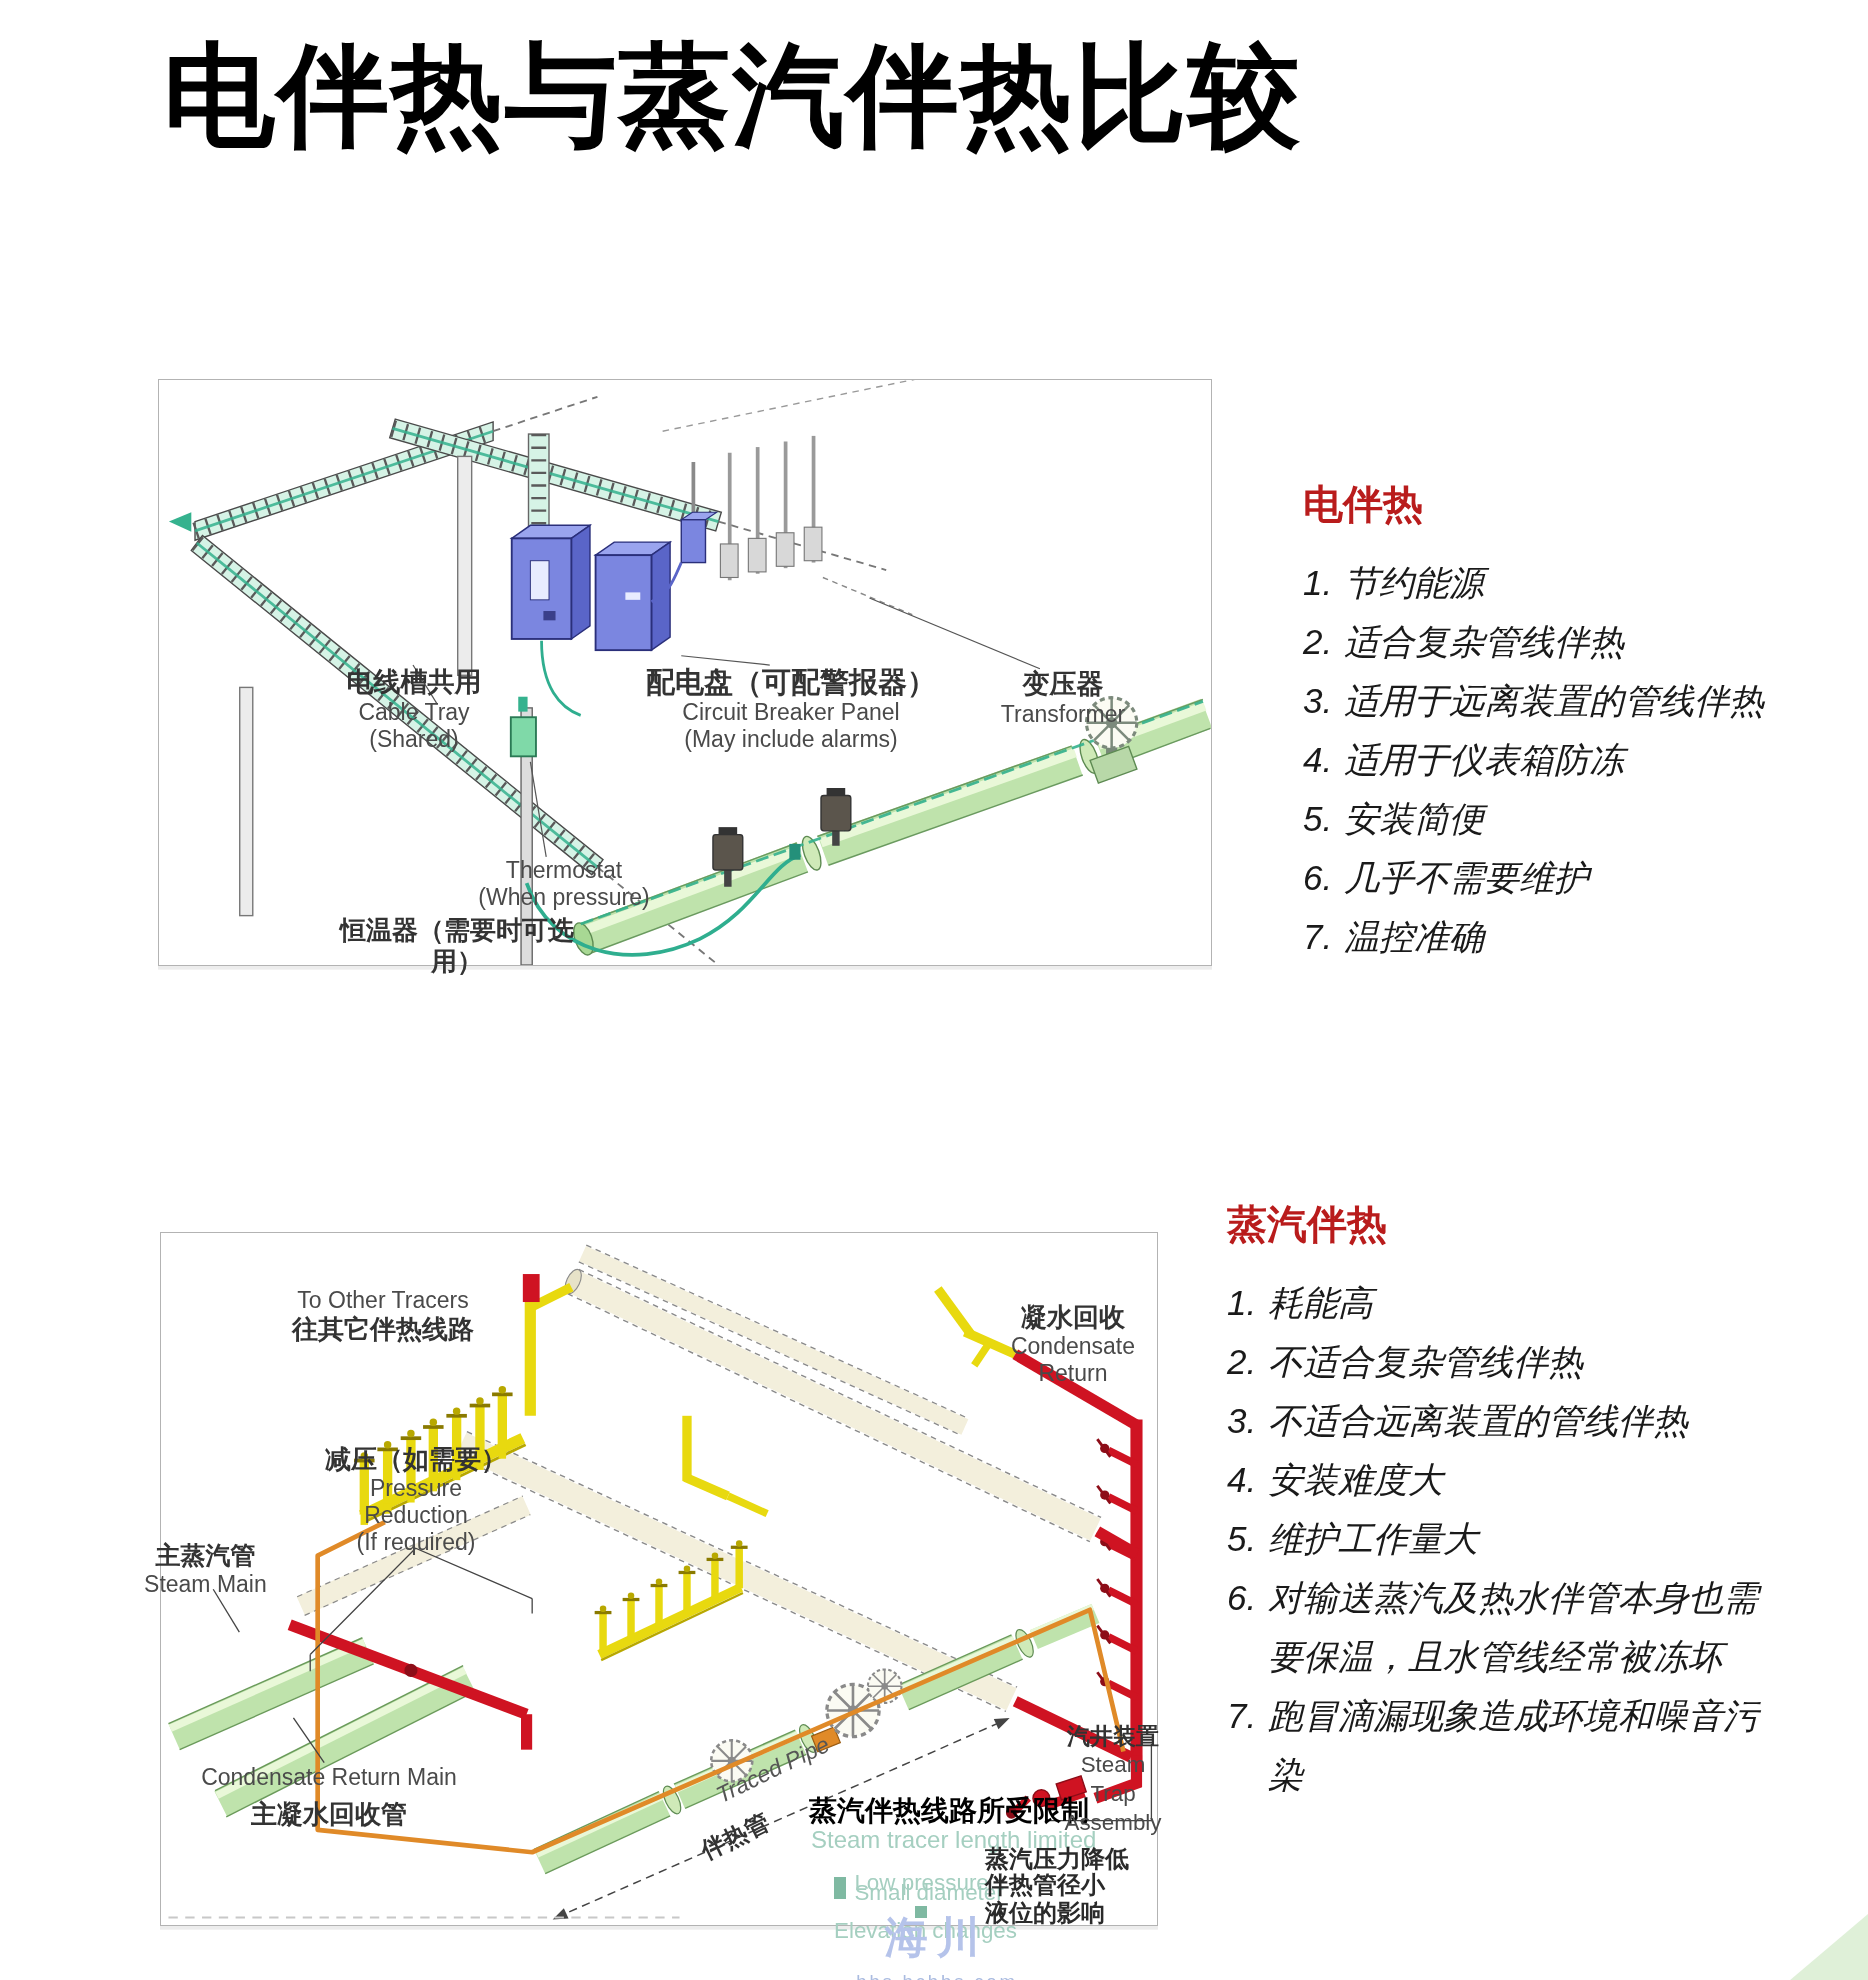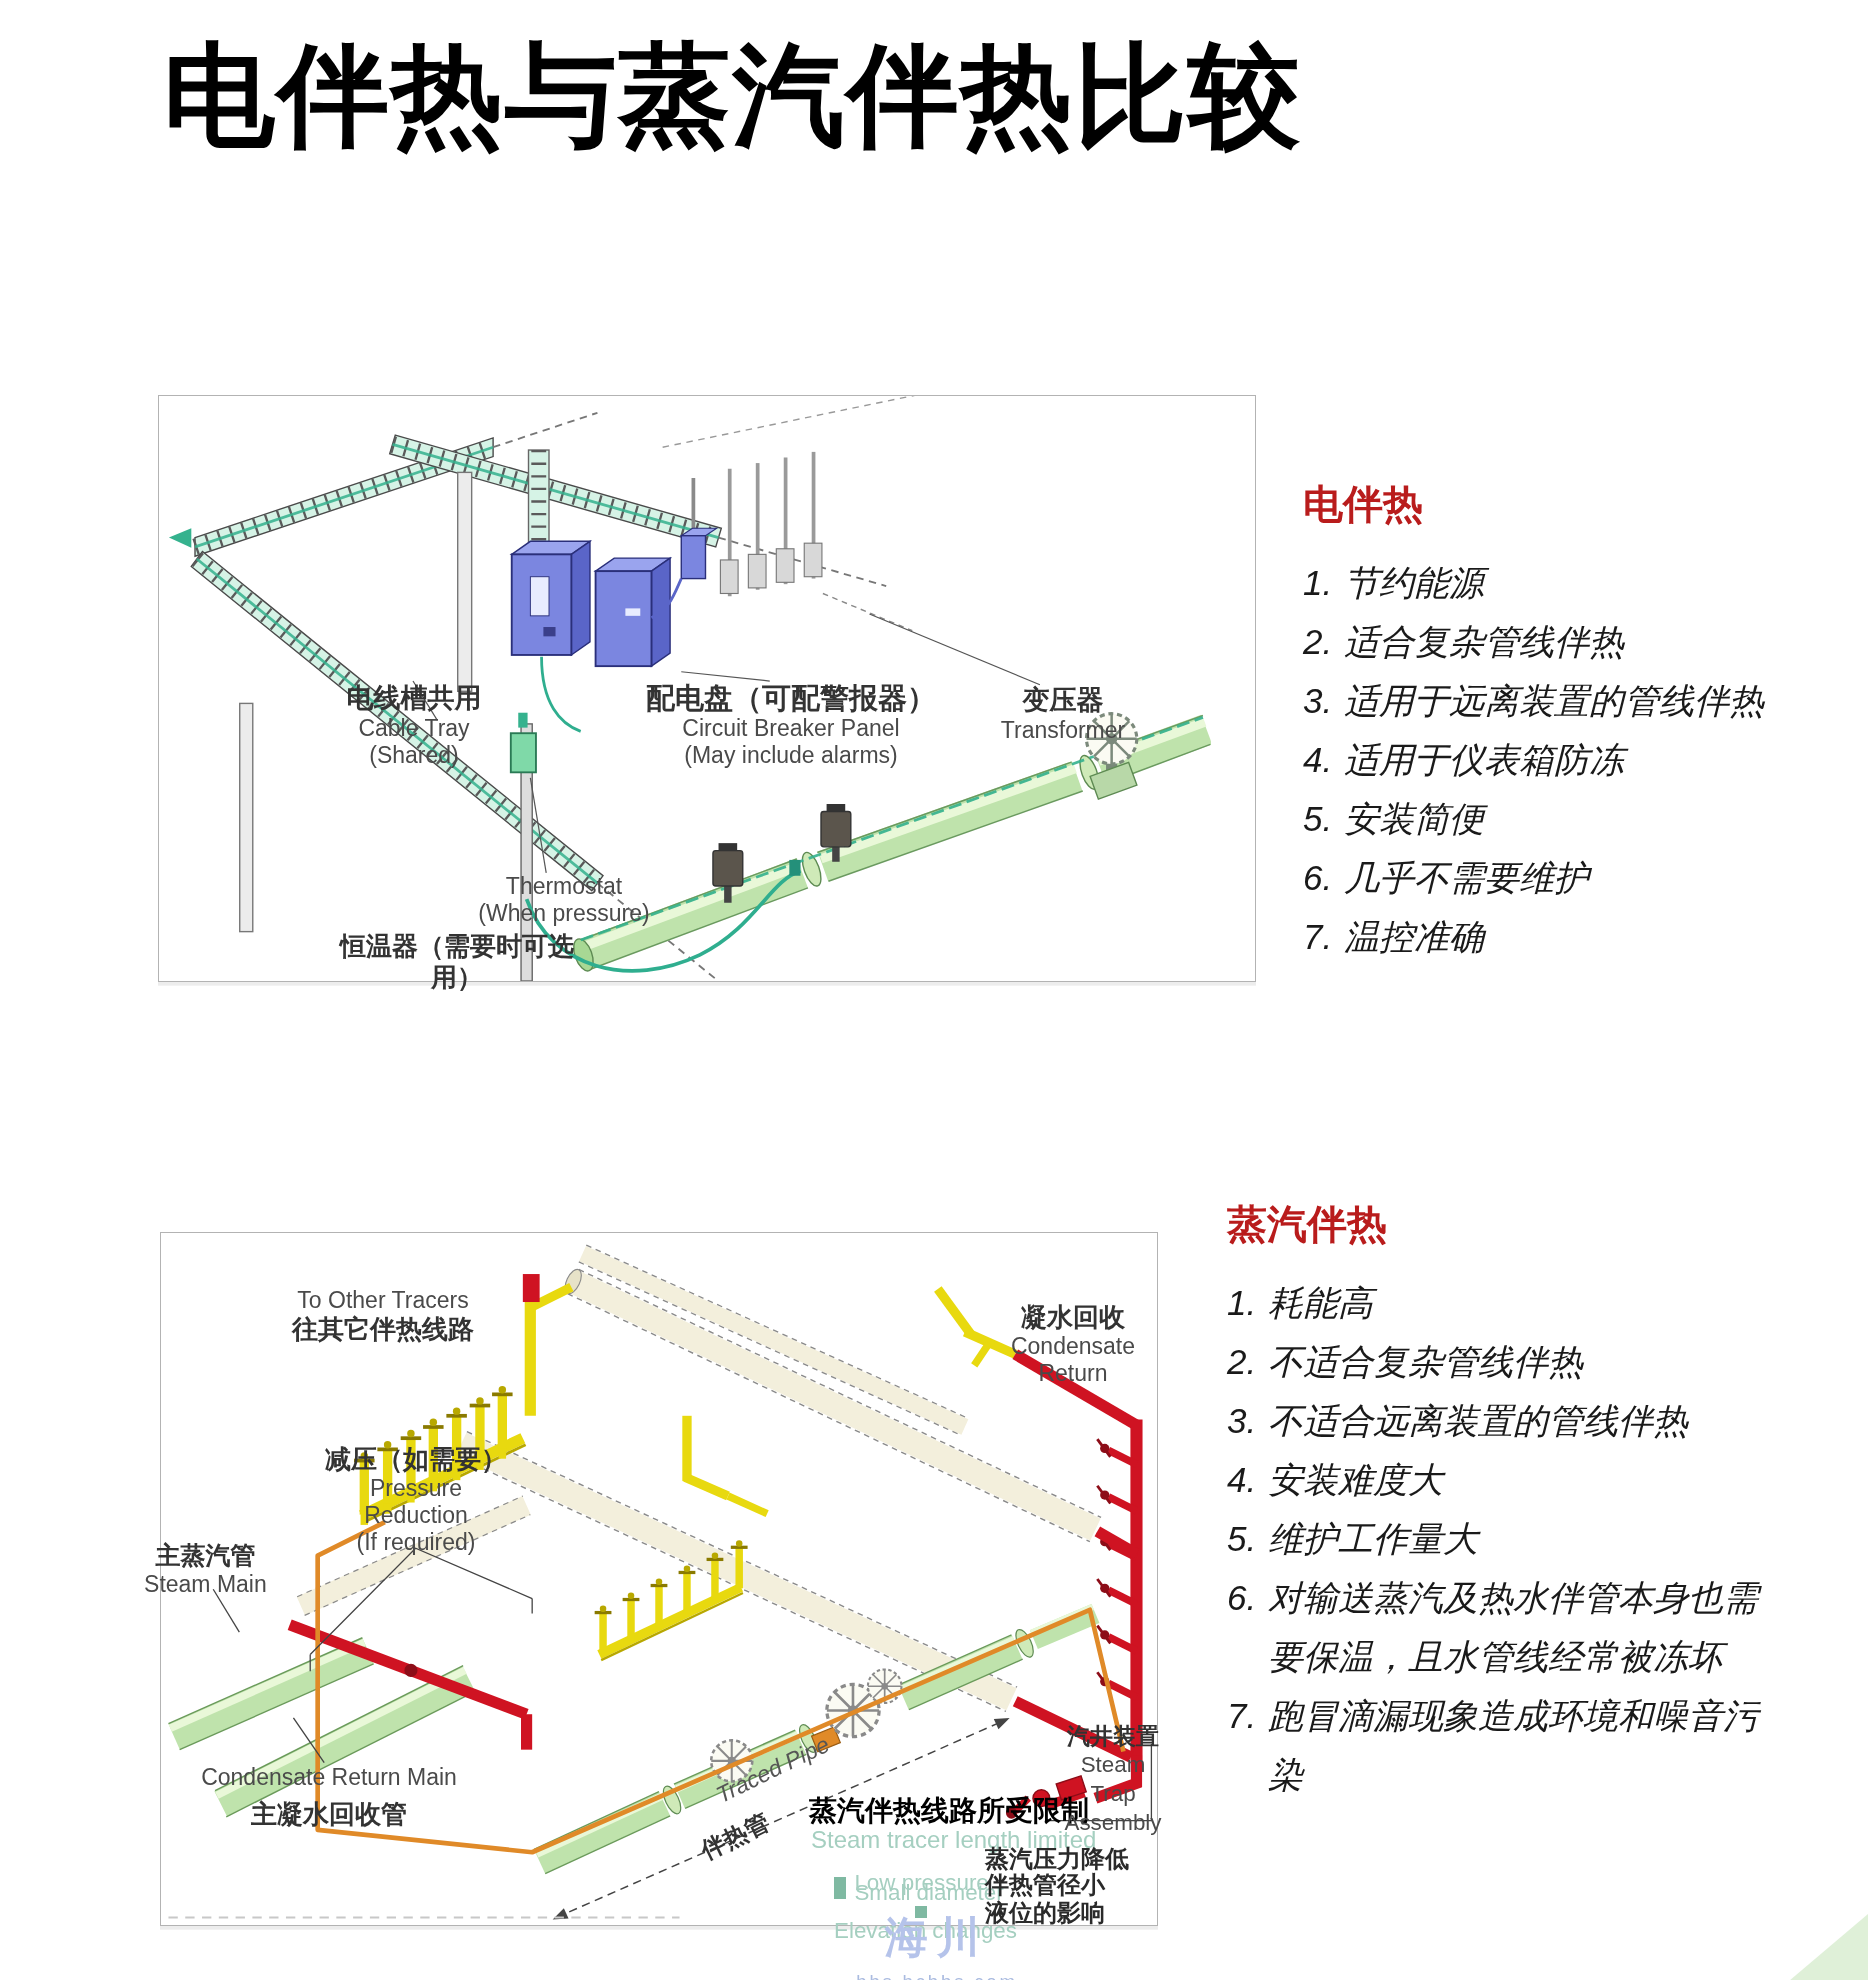--- a/index.html
+++ b/index.html
@@ -9,21 +9,21 @@
   }
   .title{
     position:absolute;left:131px;top:20.5px;width:1203px;text-align:center;
     font-family:"DejaVu Serif",serif;font-weight:bold;font-size:112px;
     letter-spacing:1.9px;color:#000;
   }
   .panel{
     position:absolute;background:#fff;border:0.9px solid #b3b3b3;
     box-shadow:0 3.7px 0 rgba(0,0,0,0.07);
   }
-  #panel-electric{left:158px;top:395px;width:1052px;height:585px;padding-left:44px;}
+  #panel-electric{left:158px;top:379px;width:1052px;height:585px;}
   #panel-steam{left:160px;top:1232px;width:996px;height:692px;}
   .panel svg{position:absolute;left:0;top:0;}
   .dlab{position:absolute;text-align:center;line-height:1.18;color:#3a3a3a;}
   .zh{font-size:27px;font-weight:600;color:#333;}
   .zh-big{font-size:29px;font-weight:600;color:#333;}
   .en{font-size:23px;color:#4a4a4a;}
   .pre{white-space:pre-line;}
   .pointlist{position:absolute;color:#161616;}
   .listhead{font-size:40px;font-weight:700;margin:0 0 20.5px 0;color:#b91c1c;}
   ol.pts{list-style:none;margin:0;padding:0;counter-reset:it;}

